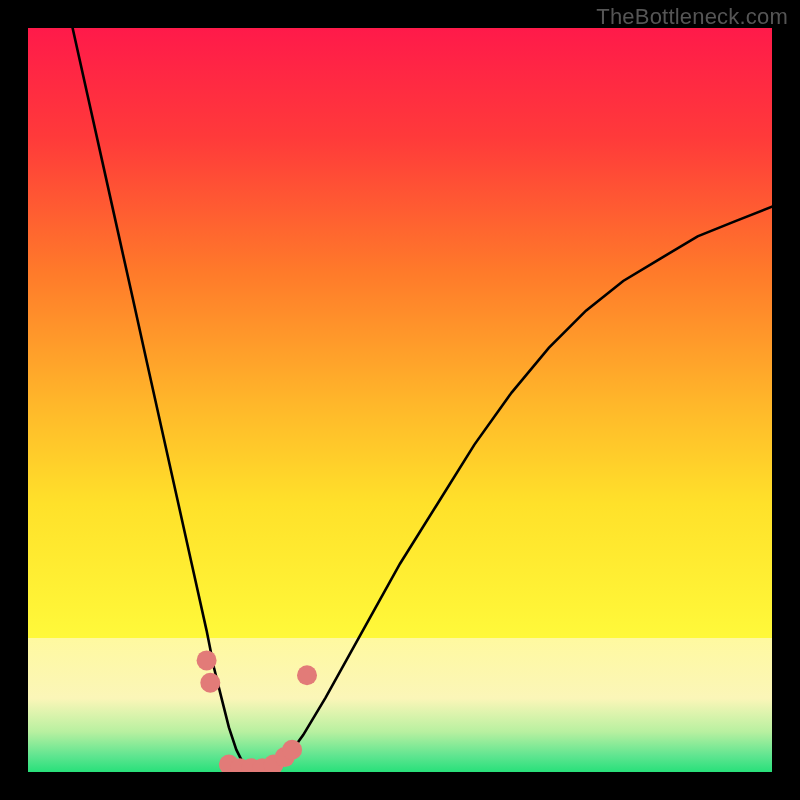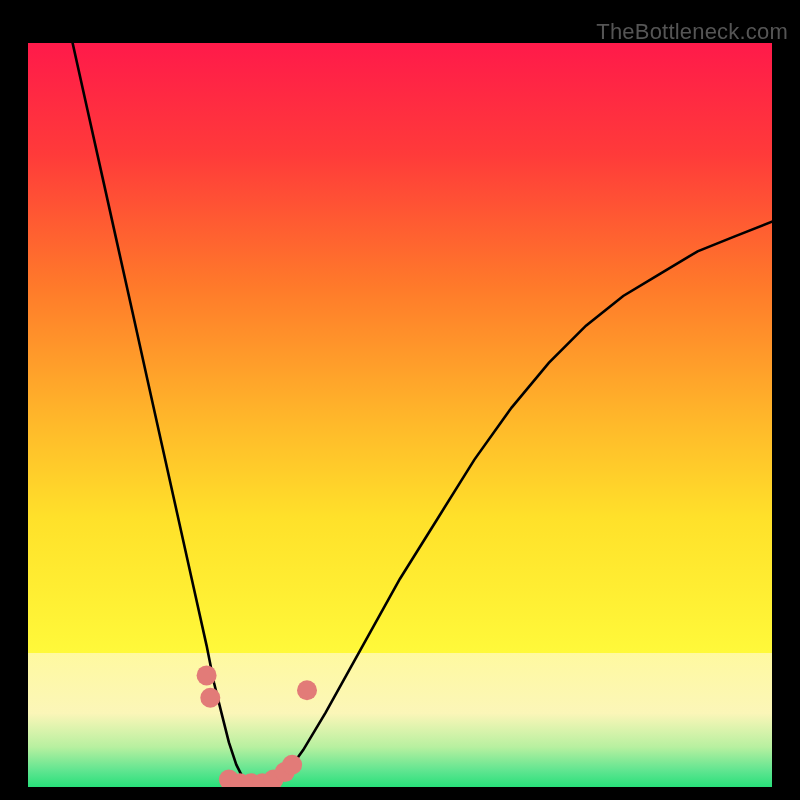--- a/index.html
+++ b/index.html
@@ -6,21 +6,21 @@
     margin: 0;
     padding: 0;
     width: 800px;
     height: 800px;
     overflow: hidden;
     background: #000;
     font-family: Arial, Helvetica, sans-serif;
   }
   .frame {
     position: absolute;
-    top: 15px; left: 0;
+    top: 0; left: 0;
     width: 800px; height: 684px;
     background: #000;
   }
   .plot {
     position: absolute;
     top: 28px;
     left: 28px;
     width: 744px;
     height: 744px;
     overflow: hidden;

